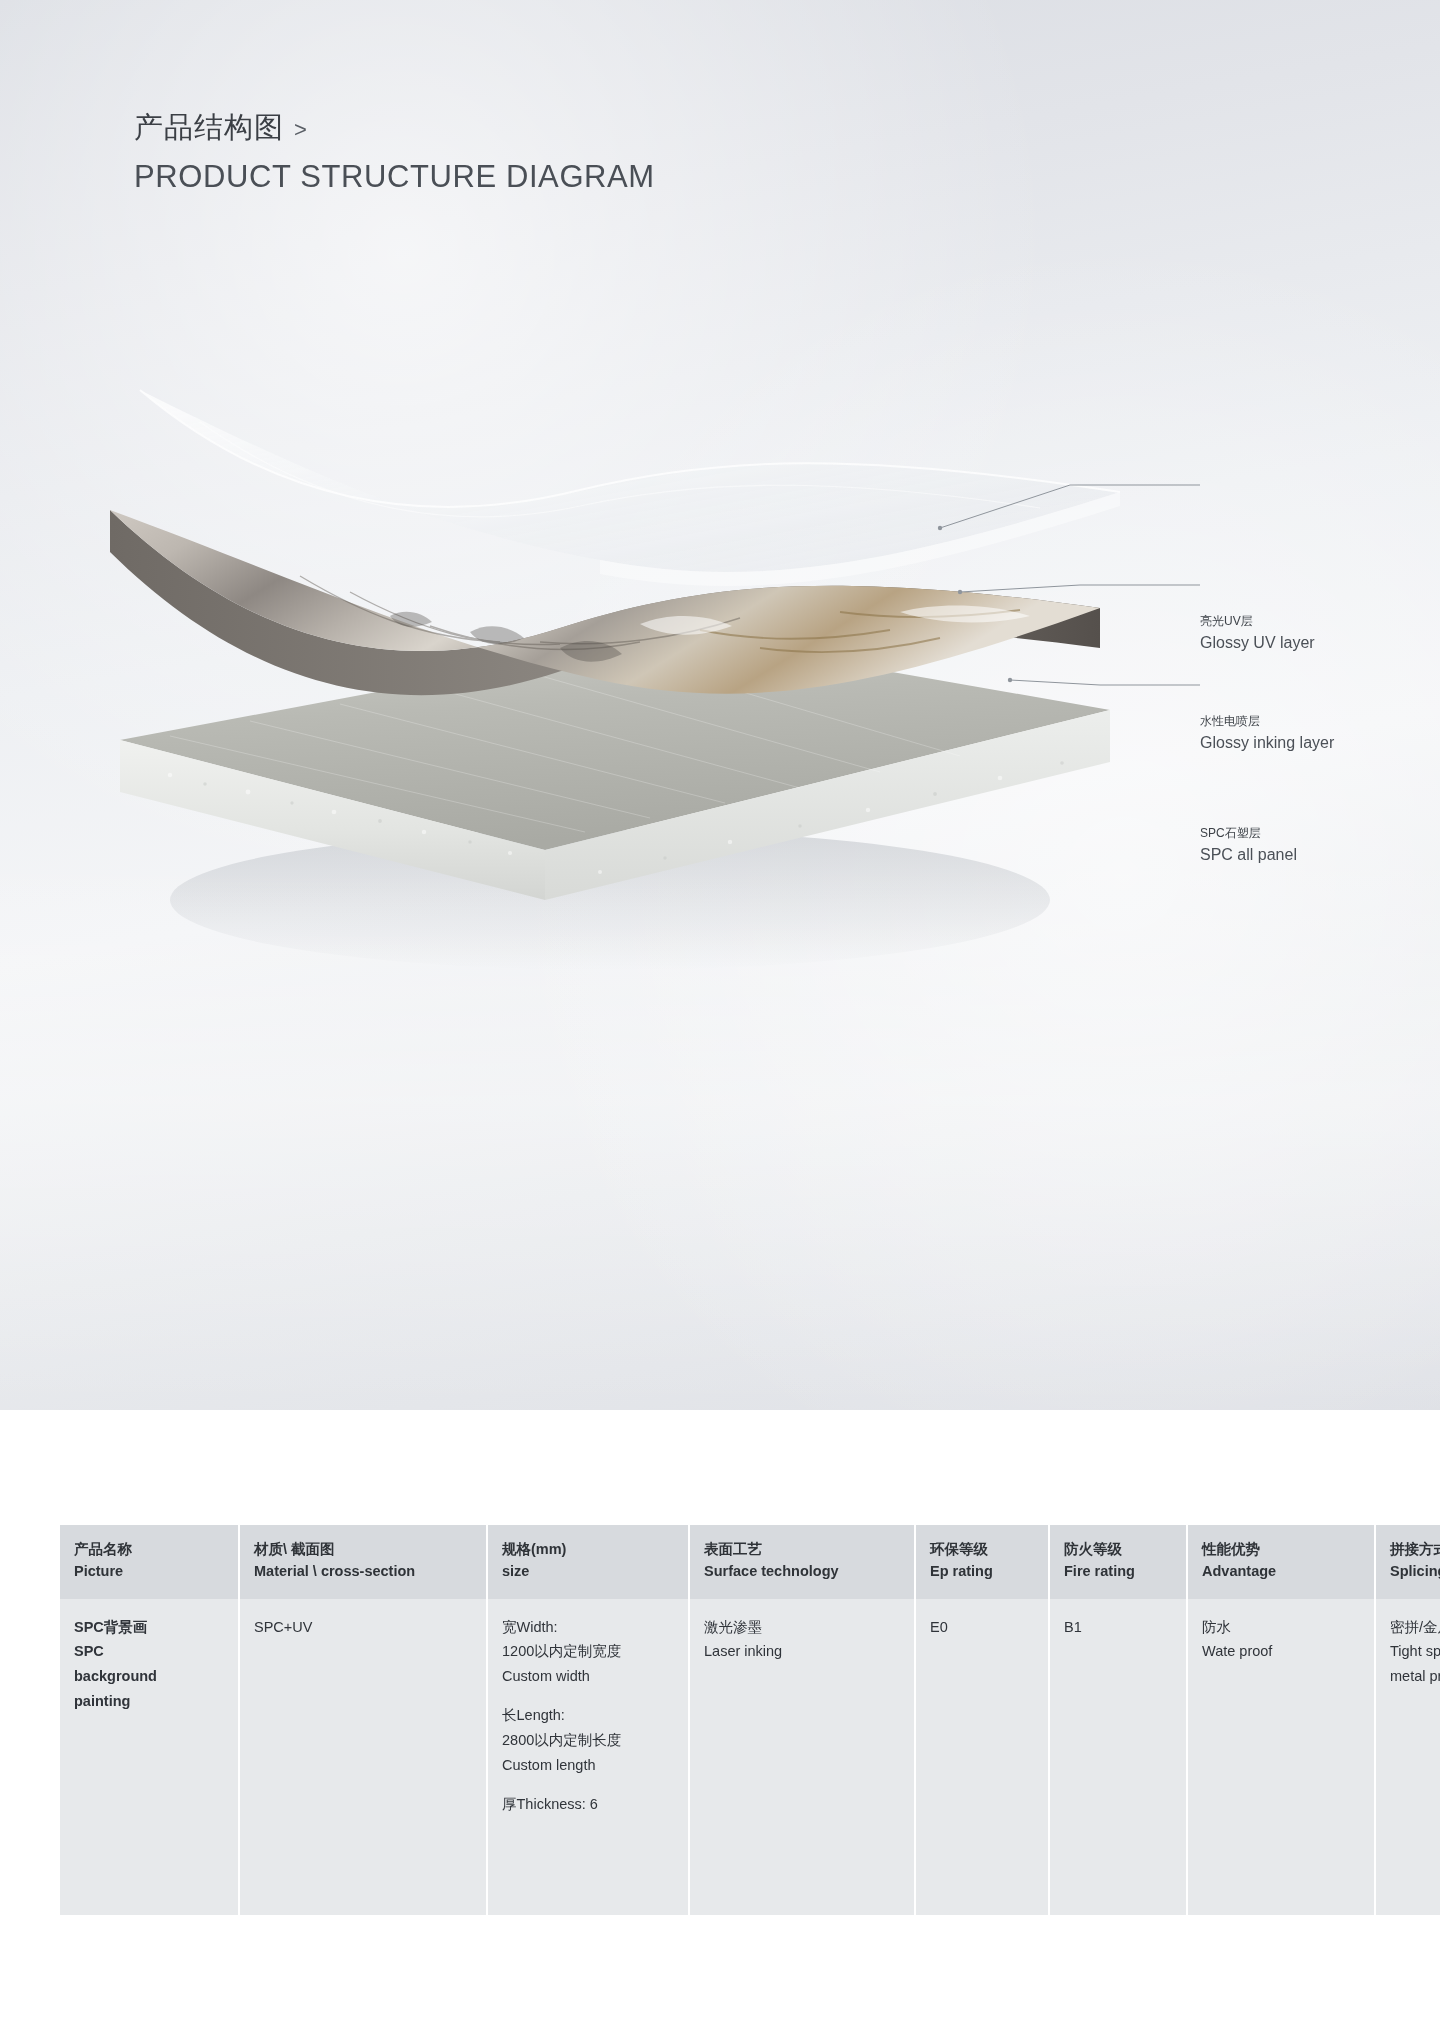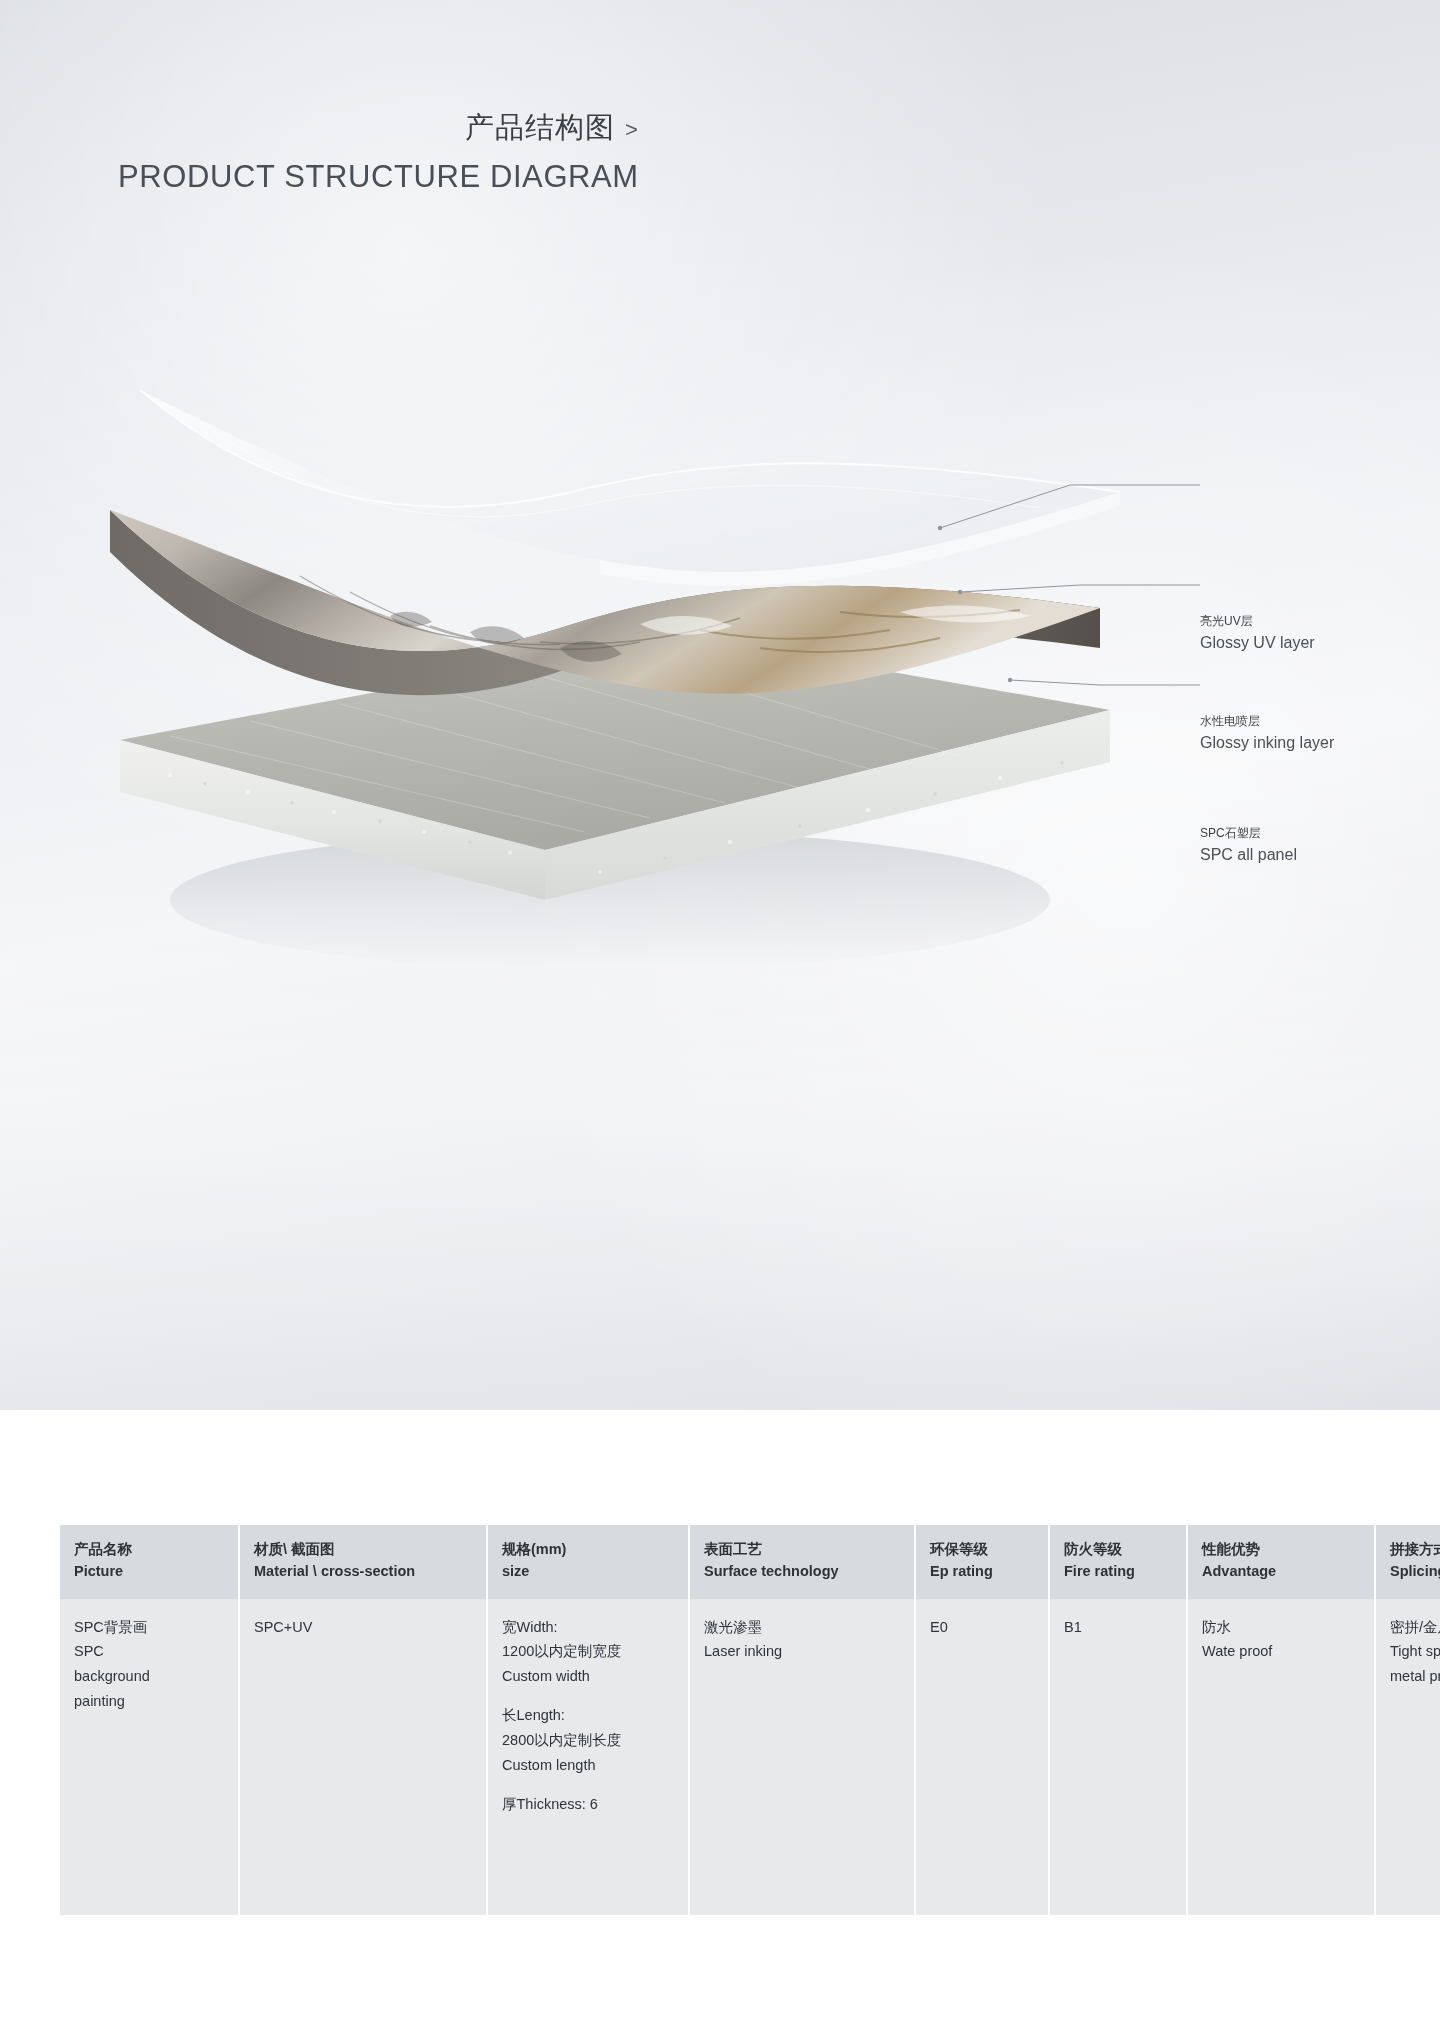--- a/index.html
+++ b/index.html
@@ -29,23 +29,22 @@
     width: 1440px; height: 1410px;
     background:
       radial-gradient(circle at 28% 18%, rgba(255,255,255,0.65) 0%, rgba(255,255,255,0.0) 42%),
       radial-gradient(circle at 78% 62%, rgba(255,255,255,0.55) 0%, rgba(255,255,255,0.0) 45%),
       linear-gradient(to bottom, rgba(255,255,255,0.0) 60%, rgba(255,255,255,0.35) 78%, rgba(226,229,234,0.0) 100%);
     pointer-events: none;
   }
 
   .title-block {
     position: absolute;
-    left: 118px;
+    left: 134px;
     top: 110px;
-    text-align: right;
   }
   .title-cn {
     font-size: 29px;
     color: #3b3f45;
     letter-spacing: 1px;
     line-height: 1.2;
     font-weight: 400;
   }
   .title-cn .chev {
     font-size: 22px;
@@ -130,21 +129,21 @@
     background: #e7e9eb;
     color: #30343a;
     vertical-align: top;
     font-size: 14.5px;
     line-height: 1.72;
     padding: 16px 14px 30px 14px;
     border-right: 2px solid #ffffff;
     height: 270px;
   }
   table.spec tbody td:last-child { border-right: none; }
-  td.first-col { font-weight: normal; }
+  td.first-col { font-weight: bold; }
   .cell-group { margin-bottom: 14px; }
   .cell-group:last-child { margin-bottom: 0; }
   .cell-line { display: block; }
 </style>
 </head>
 <body>
 
 <div class="hero">
   <div class="hero-sheen"></div>
 

